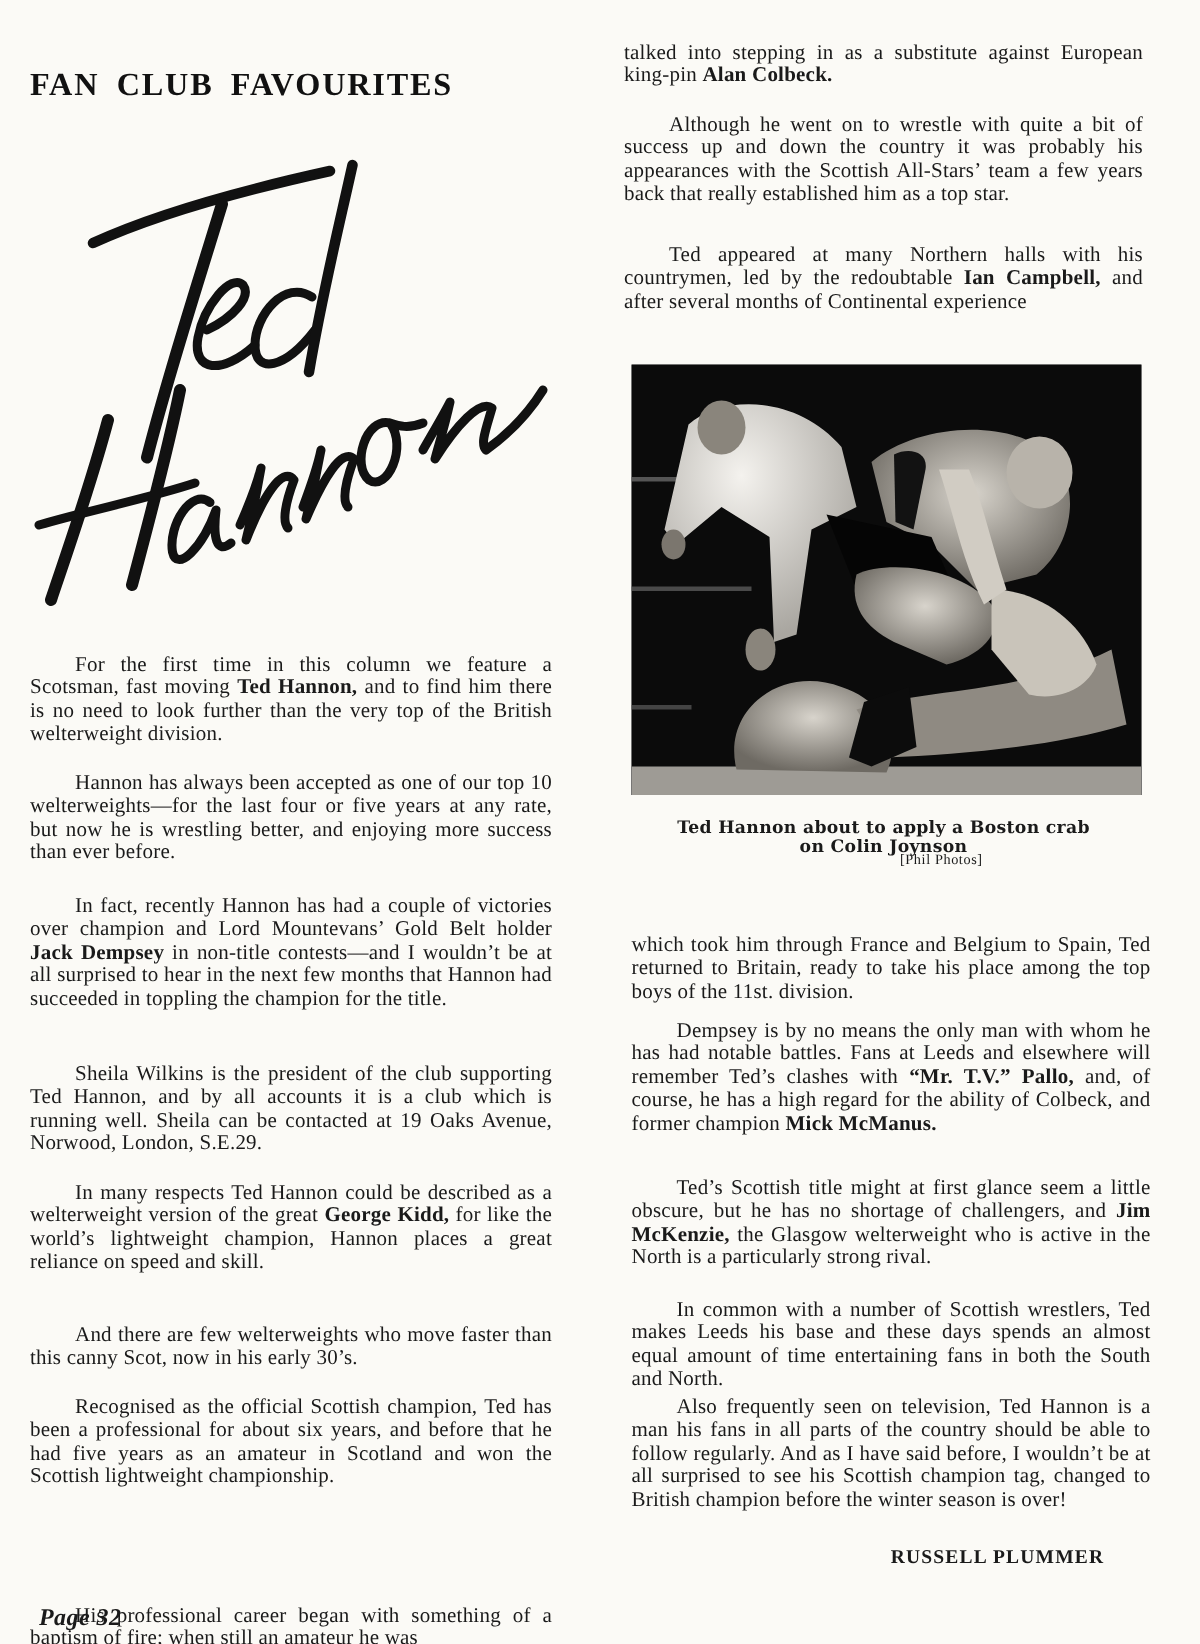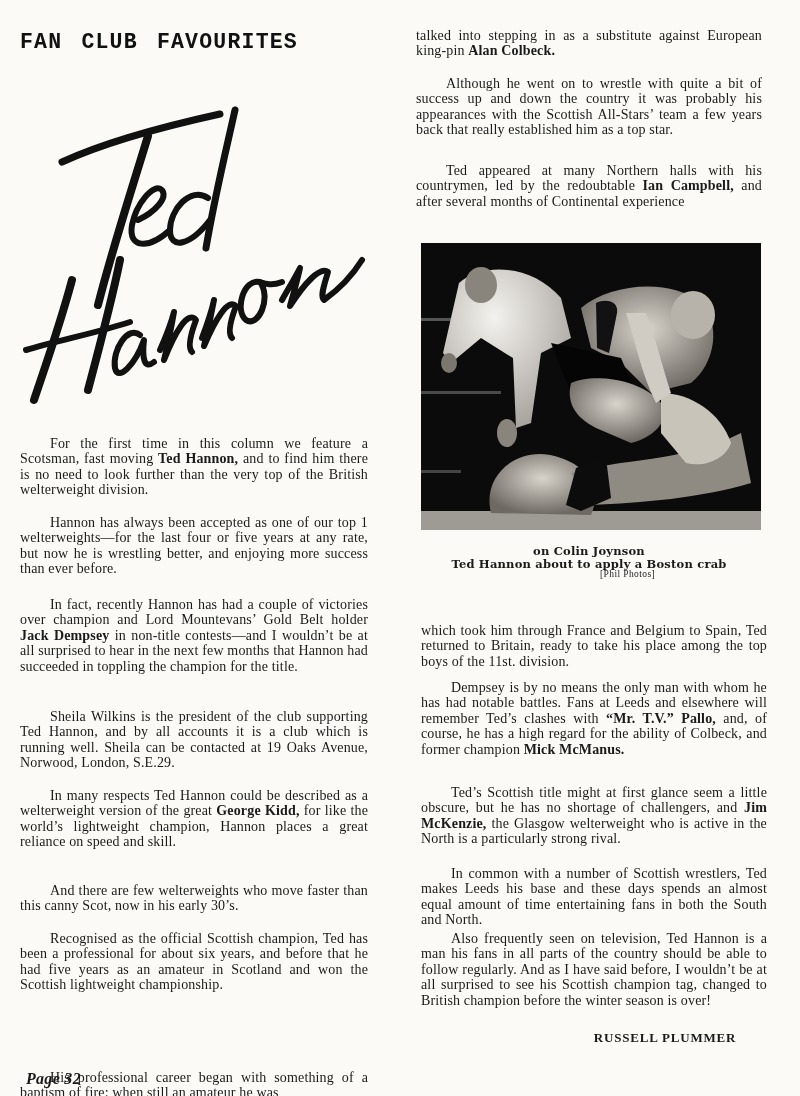--- a/index.html
+++ b/index.html
@@ -4,22 +4,22 @@
 <style>
   html, body { margin: 0; padding: 0; }
   body {
     width: 800px; height: 1096px; position: relative; overflow: hidden;
     background: #fbfaf6;
     color: #1a1a1a;
     font-family: "Liberation Serif", "DejaVu Serif", serif;
   }
 
   .kicker {
-    position: absolute; left: 20px; top: 30px;
-    font-family: Liberation Mono, monospace;
+    position: absolute; left: 20px; top: 44px;
+    font-family: Liberation Serif, serif;
     font-weight: bold; font-size: 21.5px; letter-spacing: 1.2px; word-spacing: 5px;
     color: #111;
   }
   .script-title { position: absolute; left: 20px; top: 100px; width: 350px; height: 310px; }
 
   p.body {
     margin: 0; font-size: 14px; line-height: 15.4px; text-align: justify;
     text-indent: 30px; letter-spacing: 0.15px;
   }
   p.noindent { text-indent: 0; }
@@ -100,21 +100,21 @@
 
       <path d="M182 238 C 188 222, 192 210, 194 200 C 190 222, 186 238, 184 246 C 195 220, 208 198, 216 206 C 210 222, 208 234, 212 238" stroke-width="6"></path>
 
       <path d="M240 182 C 224 178, 214 210, 226 220 C 238 228, 252 198, 240 182 C 246 184, 252 186, 262 182" stroke-width="6"></path>
 
       <path d="M262 200 C 270 186, 276 176, 280 168 C 276 186, 272 198, 270 206 C 284 184, 300 166, 308 172 C 304 186, 300 196, 304 200 C 318 190, 332 176, 342 160" stroke-width="6"></path>
     </g>
   </svg>
 
   <p class="body lp1"><span>For the first time in this column we feature a Scotsman, fast moving </span><b>Ted Hannon,</b><span> and to find him there is no need to look further than the very top of the British welterweight division.</span></p>
-  <p class="body lp2">Hannon has always been accepted as one of our top 1 welterweights—for the last four or five years at any rate, but now he is wrestling better, and enjoying more success than ever before.</p>
+  <p class="body lp2">Hannon has always been accepted as one of our top 10 welterweights—for the last four or five years at any rate, but now he is wrestling better, and enjoying more success than ever before.</p>
   <p class="body lp3"><span>In fact, recently Hannon has had a couple of victories over champion and Lord Mountevans’ Gold Belt holder </span><b>Jack Dempsey</b><span> in non-title contests—and I wouldn’t be at all surprised to hear in the next few months that Hannon had succeeded in toppling the champion for the title.</span></p>
   <p class="body lp4">Sheila Wilkins is the president of the club supporting Ted Hannon, and by all accounts it is a club which is running well. Sheila can be contacted at 19 Oaks Avenue, Norwood, London, S.E.29.</p>
   <p class="body lp5"><span>In many respects Ted Hannon could be described as a welterweight version of the great </span><b>George Kidd,</b><span> for like the world’s lightweight champion, Hannon places a great reliance on speed and skill.</span></p>
   <p class="body lp6">And there are few welterweights who move faster than this canny Scot, now in his early 30’s.</p>
   <p class="body lp7">Recognised as the official Scottish champion, Ted has been a professional for about six years, and before that he had five years as an amateur in Scotland and won the Scottish lightweight championship.</p>
   <p class="body lp8">His professional career began with something of a baptism of fire; when still an amateur he was</p>
 
   <p class="body noindent rp1"><span>talked into stepping in as a substitute against European king-pin </span><b>Alan Colbeck.</b></p>
   <p class="body rp2">Although he went on to wrestle with quite a bit of success up and down the country it was probably his appearances with the Scottish All-Stars’ team a few years back that really established him as a top star.</p>
   <p class="body rp3"><span>Ted appeared at many Northern halls with his countrymen, led by the redoubtable </span><b>Ian Campbell,</b><span> and after several months of Continental experience</span></p>
@@ -158,22 +158,22 @@
 
       <path d="M150 140 C 170 130, 220 135, 240 160 C 250 180, 230 195, 210 200 L 175 185 C 155 175, 145 160, 150 140 Z" fill="url(#skin)"></path>
       <path d="M240 150 C 270 150, 300 170, 310 200 C 305 215, 285 225, 265 220 L 240 190 Z" fill="#c9c4ba"></path>
 
       <path d="M205 70 C 215 100, 220 130, 235 160 L 250 150 C 240 120, 235 95, 225 70 Z" fill="#d1ccc3"></path>
 
       <path d="M155 225 L 185 215 L 190 255 L 160 268 L 145 262 Z" fill="#0c0c0c"></path>
     </svg>
   </div>
   <div class="caption">
+    <div>Ted Hannon about to apply a Boston crab</div>
     <div>on Colin Joynson</div>
-    <div>Ted Hannon about to apply a Boston crab</div>
   </div>
   <div class="credit">[Phil Photos]</div>
 
   <p class="body noindent rp4">which took him through France and Belgium to Spain, Ted returned to Britain, ready to take his place among the top boys of the 11st. division.</p>
   <p class="body rp5"><span>Dempsey is by no means the only man with whom he has had notable battles. Fans at Leeds and elsewhere will remember Ted’s clashes with </span><b>“Mr. T.V.” Pallo,</b><span> and, of course, he has a high regard for the ability of Colbeck, and former champion </span><b>Mick McManus.</b></p>
   <p class="body rp6"><span>Ted’s Scottish title might at first glance seem a little obscure, but he has no shortage of challengers, and </span><b>Jim McKenzie,</b><span> the Glasgow welterweight who is active in the North is a particularly strong rival.</span></p>
   <p class="body rp7">In common with a number of Scottish wrestlers, Ted makes Leeds his base and these days spends an almost equal amount of time entertaining fans in both the South and North.</p>
   <p class="body rp8">Also frequently seen on television, Ted Hannon is a man his fans in all parts of the country should be able to follow regularly.  And as I have said before, I wouldn’t be at all surprised to see his Scottish champion tag, changed to British champion before the winter season is over!</p>
 
   <div class="byline">RUSSELL PLUMMER</div>

